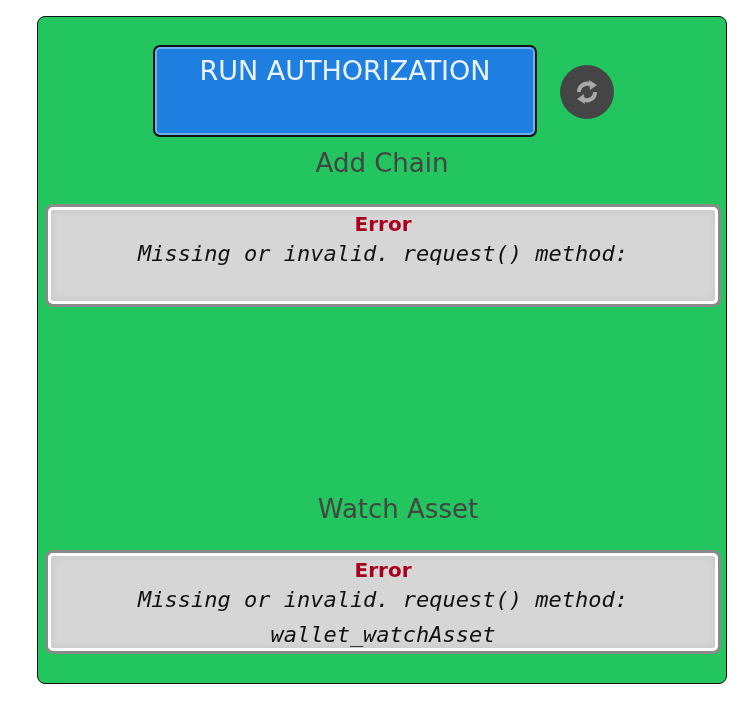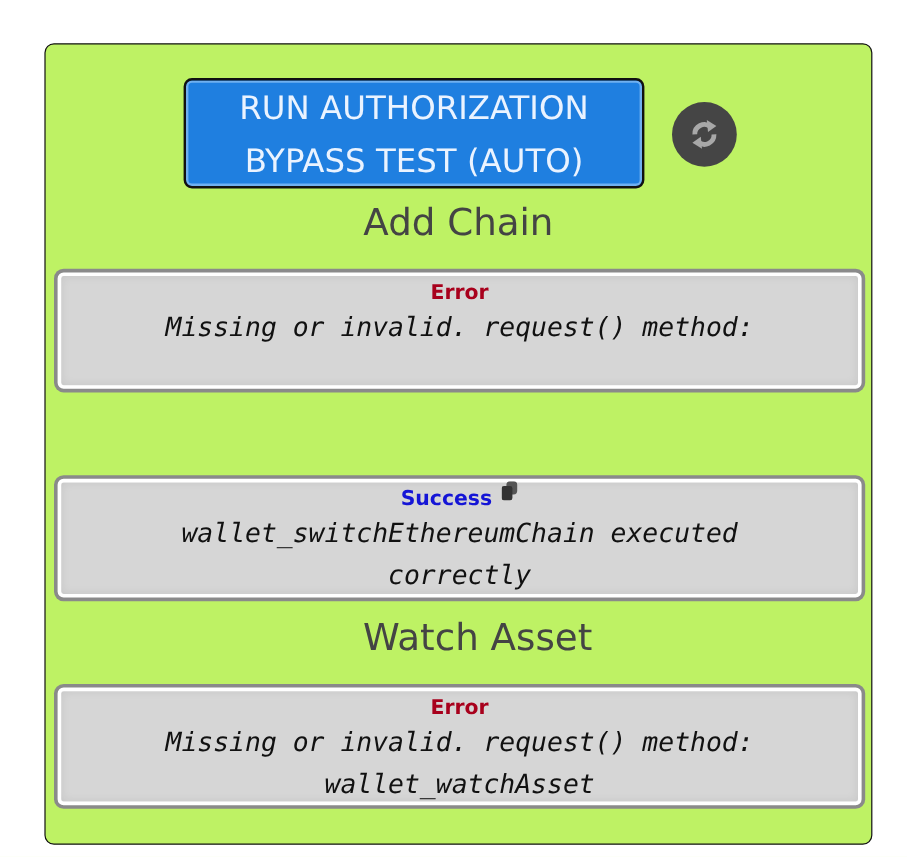--- a/index.html
+++ b/index.html
@@ -1,91 +1,80 @@
 <!DOCTYPE html>
 <html><head>
   <meta charset="utf-8">
   <style>
     html, body { margin: 0; padding: 0; background: #ffffff; }
     body { width: 756px; height: 714px; position: relative; overflow: hidden; }
     .panel {
       position: absolute; left: 37px; top: 16px; width: 690px; height: 668px;
-      background: #bef264; border: 1px solid #111; border-radius: 8px; box-sizing: border-box; margin-top: 20px;
+      background: #22c55e; border: 1px solid #111; border-radius: 8px; box-sizing: border-box;
     }
     .top-row { position: absolute; left: 0; top: 0; width: 100%; height: 130px; }
     .run-btn {
       position: absolute; left: 115px; top: 28px; width: 384px; height: 92px;
       background: #1f7fe0; border: 2px solid #111; border-radius: 7px;
       box-shadow: inset 0 0 0 2px #6fb0f0;
       color: #eaf3ff; font-family: "DejaVu Sans", sans-serif; font-size: 27px; line-height: 44px;
       text-align: center; box-sizing: border-box; padding-top: 2px; cursor: pointer;
     }
     .refresh-btn {
       position: absolute; left: 522px; top: 48px; width: 54px; height: 54px;
       background: #454545; border-radius: 50%; cursor: pointer;
       display: flex; align-items: center; justify-content: center;
     }
     .section-title {
       position: absolute; left: 0; width: 100%; text-align: center;
-      font-family: "DejaVu Sans", sans-serif; font-size: 31px; color: #444;
+      font-family: "DejaVu Sans", sans-serif; font-size: 26px; color: #444;
     }
     .card {
       position: absolute; left: 10px; width: 670px;
       background: #d6d6d6; border: 3px solid #ffffff; border-radius: 5px;
       box-shadow: 0 0 0 3px #8a8a8a, inset 0 0 8px rgba(0,0,0,0.08);
       box-sizing: border-box; text-align: center;
     }
     .status {
-      font-family: "DejaVu Sans", sans-serif; font-weight: bold; font-size: 17px;
+      font-family: "DejaVu Sans", sans-serif; font-weight: bold; font-size: 20px;
       margin-top: 2px; height: 24px; line-height: 24px;
     }
     .status.error { color: #a8001c; }
     .status.success { color: #1515d6; }
     .msg {
       font-family: "DejaVu Sans Mono", monospace; font-size: 22px; color: #111;
       line-height: 35px;
       font-style: italic;
     }
     .copy-icon { display: inline-block; vertical-align: middle; margin-left: 8px; position: relative; top: -4px; cursor: pointer; }
   </style>
 </head>
 <body>
 
 <div class="panel">
   <div class="top-row">
     <div class="run-btn">
       <div>RUN AUTHORIZATION</div>
-      <div>BYPASS TEST (AUTO)</div>
     </div>
     <div class="refresh-btn">
       <svg width="30" height="30" viewBox="0 0 30 30">
         <path d="M7 15 A8 8 0 0 1 20 8.5" fill="none" stroke="#a8a8a8" stroke-width="4"></path>
         <polygon points="17,3 25,8 18,13" fill="#a8a8a8"></polygon>
         <path d="M23 15 A8 8 0 0 1 10 21.5" fill="none" stroke="#a8a8a8" stroke-width="4"></path>
         <polygon points="13,27 5,22 12,17" fill="#a8a8a8"></polygon>
       </svg>
     </div>
   </div>
 
   <div class="section-title" style="top:131px;">Add Chain</div>
   <div class="card" style="top:190px; height:97px;">
     <div class="status error">Error</div>
     <div class="msg">Missing or invalid. request() method:</div>
   </div>
 
-  <div class="card" style="top:362px; height:99px;">
-    <div class="status success">
-      <span>Success</span><span class="copy-icon"><svg width="14" height="16" viewBox="0 0 14 16">
-            <rect x="4" y="0" width="9" height="11" rx="3" fill="#555"></rect>
-            <rect x="0" y="4" width="9" height="12" rx="2" fill="#333"></rect>
-          </svg></span>
-    </div>
-    <div class="msg">wallet_switchEthereumChain executed</div>
-    <div class="msg">correctly</div>
-  </div>
 
   <div class="section-title" style="top:477px;padding-left:16px;">Watch Asset</div>
   <div class="card" style="top:536px; height:98px;">
     <div class="status error">Error</div>
     <div class="msg">Missing or invalid. request() method:</div>
     <div class="msg">wallet_watchAsset</div>
   </div>
 </div>
 
 </body></html>

